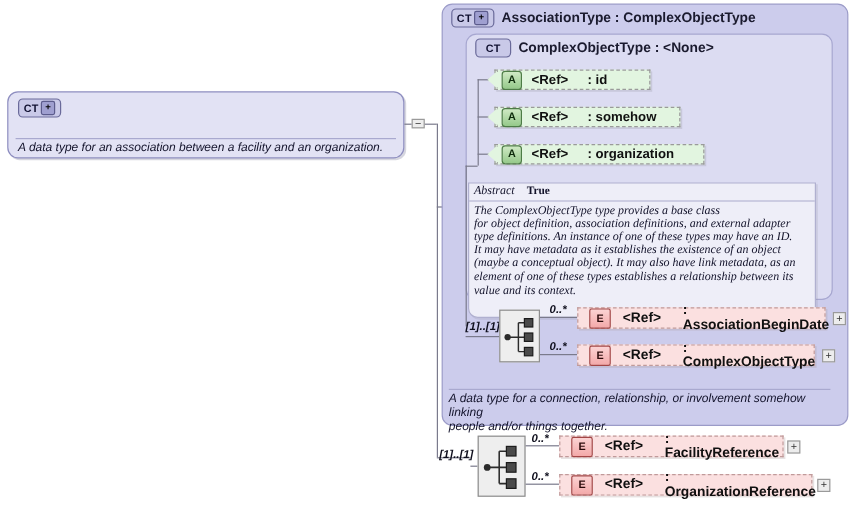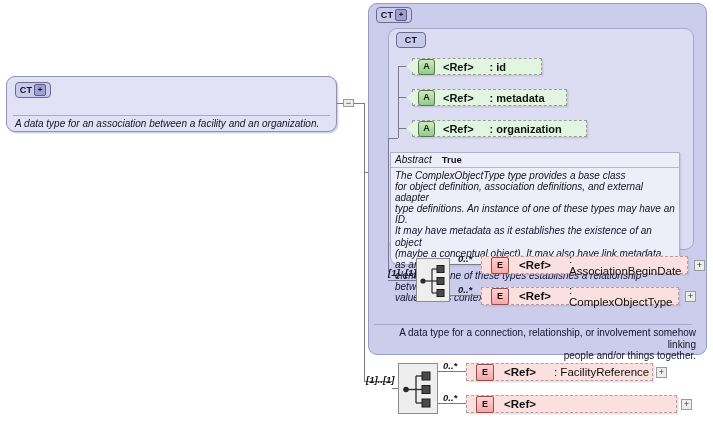--- a/index.html
+++ b/index.html
@@ -103,21 +103,21 @@
     box-shadow:1.5px 1.5px 0 rgba(170,150,150,.28);
   }
   .icon-e{
     width:16px;height:15px;margin-left:9px;flex:0 0 auto;
     background:linear-gradient(180deg,#fbd3d3,#f3a9a9);
     border:1px solid #a34646;border-radius:2px;
     display:flex;align-items:center;justify-content:center;
     font-size:9px;font-weight:bold;color:#2a0a0a;line-height:1;
   }
   .elem-ref{margin-left:10px;font-size:11.5px;font-weight:bold;color:#101010;}
-  .elem-name{margin-left:18px;font-size:11.5px;font-weight:normal;color:#101010;}
+  .elem-name{margin-left:18px;font-size:11.5px;font-weight:bold;color:#101010;}
 
   
   .expander{
     width:11px;height:11px;
     background:#ededed;border:1px solid #9a9a9a;
     display:flex;align-items:center;justify-content:center;
     font-size:9px;line-height:1;color:#333;
   }
   .collapser{
     width:11px;height:8px;
@@ -148,23 +148,22 @@
   }
   .abs-row .k{font-style:italic;}
   .abs-row .v{font-weight:bold;font-size:9.5px;}
   .abs-doc{
     padding:2px 4px 2px 4px;
     font-style:italic;font-size:10px;line-height:11.1px;color:#12122a;
     white-space:pre-line;
   }
 
   .doc-strip{
-    font-size:10px;line-height:11.6px;color:#12122a;
+    font-style:italic;font-size:10px;line-height:11.6px;color:#12122a;
     white-space:pre-line;
-    text-align:right;
   }
   .doc-rule{border-top:1px solid #a9a9cf;}
 
   
   .ln{position:absolute;background:#7a7a8c;}
   .lnh{height:1px;}
   .lnv{width:1px;}
 
   .card{
     position:absolute;font-style:italic;font-size:9.5px;color:#10101e;
@@ -199,28 +198,30 @@
 
   <div class="abs ln lnh" style="left:364px;top:381px;width:28px;"></div>
 
   <div class="abs ct-panel" style="left:368px;top:3px;width:339px;height:352px;"></div>
 
   <div class="abs panel-title" style="left:376px;top:7px;">
     <span class="icon-ct plus">
       <span>CT</span>
         <span class="pm">+</span>
     </span>
+    <span>AssociationType : ComplexObjectType</span>
   </div>
 
   <div class="abs ct-panel-inner" style="left:388px;top:28px;width:306px;height:222px;"></div>
 
   <div class="abs panel-title" style="left:396px;top:32px;">
     <span class="icon-ct">
       <span>CT</span>
     </span>
+    <span>ComplexObjectType : &lt;None&gt;</span>
   </div>
 
   <div class="abs ln lnv" style="left:398px;top:66px;height:72px;"></div>
   <div class="abs ln lnh" style="left:398px;top:66px;width:10px;"></div>
   <div class="abs ln lnh" style="left:398px;top:97px;width:10px;"></div>
   <div class="abs ln lnh" style="left:398px;top:128px;width:10px;"></div>
 
   <div class="abs ln lnv" style="left:388px;top:138px;height:134px;"></div>
   <div class="abs ln lnh" style="left:388px;top:138px;width:10px;"></div>
 
@@ -228,31 +229,31 @@
     <div class="chev"></div>
     <span class="icon-a">A</span>
     <span class="attr-ref">&lt;Ref&gt;</span>
     <span class="attr-name">: id</span>
   </div>
 
   <div class="abs attr-row" style="left:412px;top:89px;width:155px;height:17px;">
     <div class="chev"></div>
     <span class="icon-a">A</span>
     <span class="attr-ref">&lt;Ref&gt;</span>
-    <span class="attr-name">: metadata</span>
+    <span class="attr-name">: somehow</span>
   </div>
 
   <div class="abs attr-row" style="left:412px;top:120px;width:175px;height:17px;">
     <div class="chev"></div>
     <span class="icon-a">A</span>
     <span class="attr-ref">&lt;Ref&gt;</span>
     <span class="attr-name">: organization</span>
   </div>
 
-  <div class="abs abs-panel" style="left:390px;top:152px;width:290px;height:113px;">
+  <div class="abs abs-panel" style="left:390px;top:152px;width:290px;height:113px;font-family:Liberation Serif, serif;">
     <div class="abs-row">
       <span class="k">Abstract</span>
       <span class="v">True</span>
     </div>
     <div class="abs-doc">The ComplexObjectType type provides a base class
 for object definition, association definitions, and external adapter
 type definitions. An instance of one of these types may have an ID.
 It may have metadata as it establishes the existence of an object
 (maybe a conceptual object). It may also have link metadata, as an
 element of one of these types establishes a relationship between its
@@ -328,16 +329,17 @@
   <div class="abs elem-row" style="left:466px;top:363px;width:187px;height:18px;">
     <span class="icon-e">E</span>
     <span class="elem-ref">&lt;Ref&gt;</span>
     <span class="elem-name">: FacilityReference</span>
   </div>
   <div class="abs expander" style="left:656px;top:367px;">+</div>
 
   <div class="abs elem-row" style="left:466px;top:395px;width:211px;height:18px;">
     <span class="icon-e">E</span>
     <span class="elem-ref">&lt;Ref&gt;</span>
+    <span class="elem-name">: OrganizationReference</span>
   </div>
   <div class="abs expander" style="left:681px;top:399px;">+</div>
 
 </div>
 
 </body></html>

